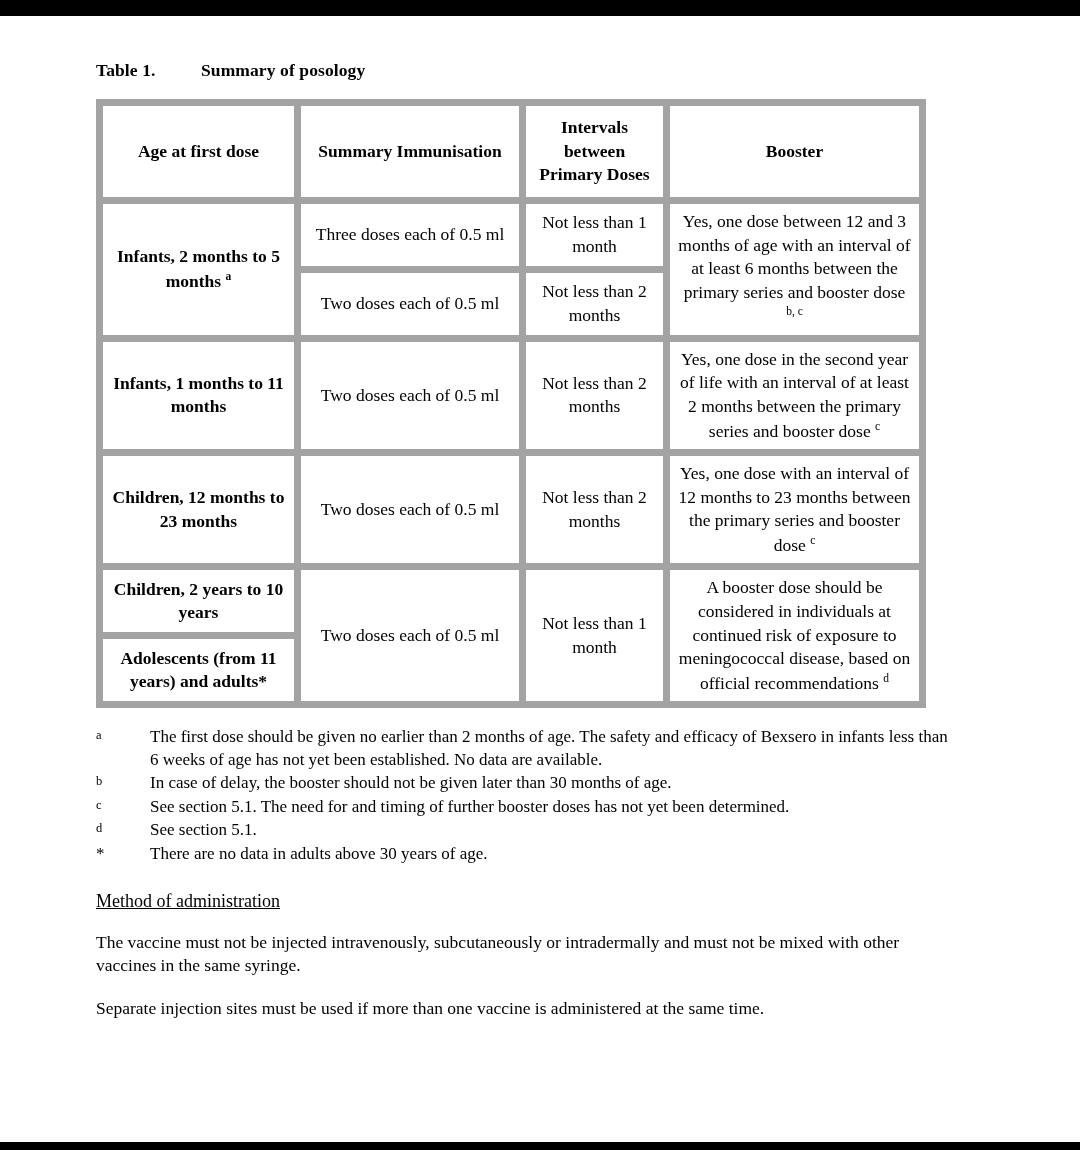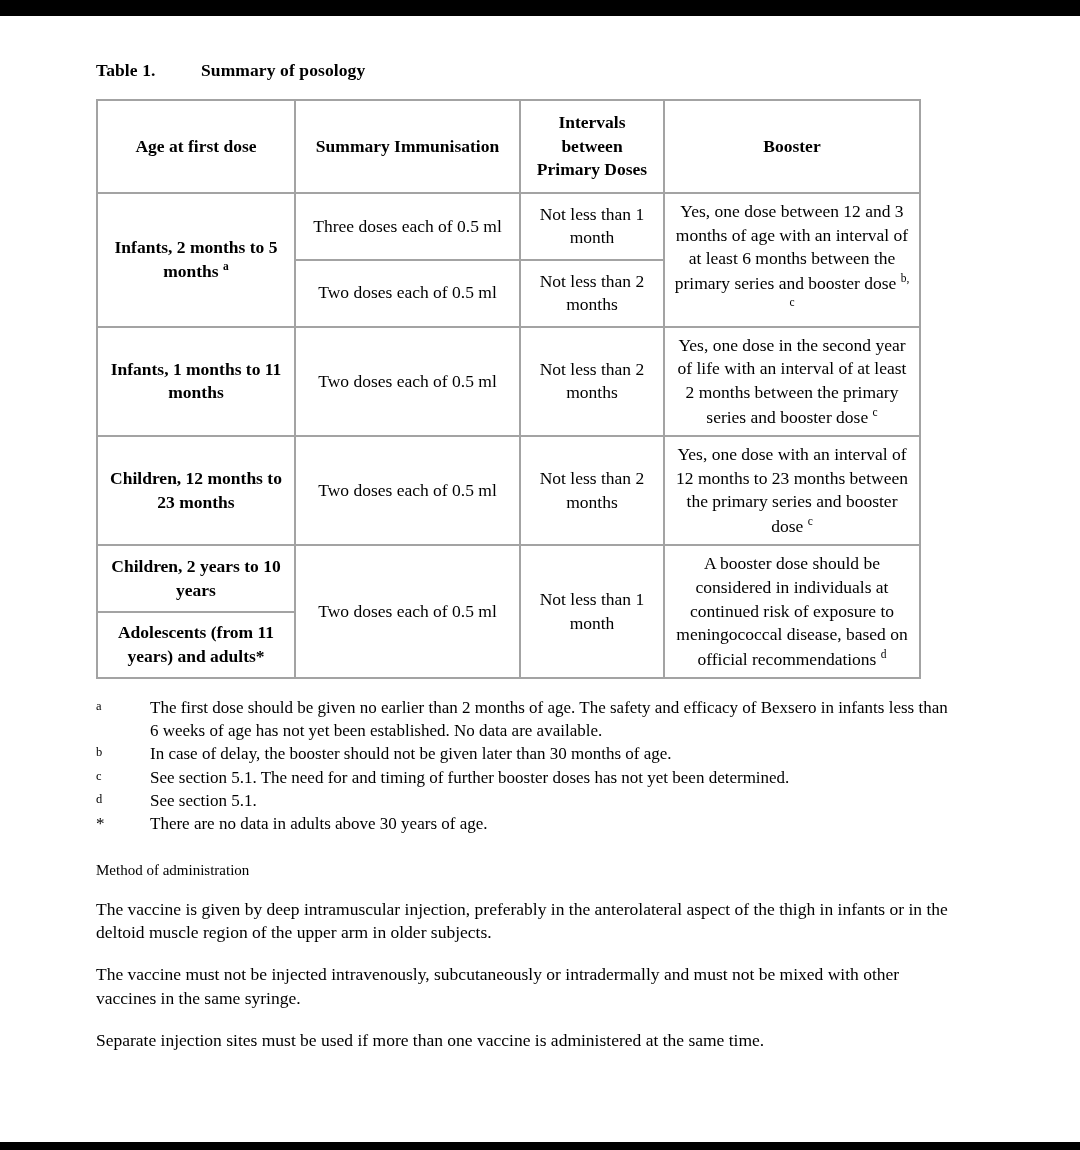--- a/index.html
+++ b/index.html
@@ -41,21 +41,21 @@
   .table-caption .cap-label {
     display: inline-block;
     width: 105px;
   }
   table.posology {
     border-collapse: collapse;
     width: 823px;
     table-layout: fixed;
   }
   table.posology td, table.posology th {
-    border: 2px solid #a3a3a3;
+    border: 7px solid #a3a3a3;
     vertical-align: middle;
     text-align: center;
     font-size: 17.5px;
     line-height: 1.35;
     padding: 6px 8px;
     font-family: Liberation Serif, serif;
   }
   table.posology th {
     font-weight: bold;
     padding: 10px 8px;
@@ -88,21 +88,22 @@
   }
   .fn-mark.star {
     font-size: 17px;
     padding-top: 0;
   }
   .fn-text {
     flex: 1 1 auto;
   }
   .section-head {
     margin-top: 26px;
-    font-size: 15px;
+    font-size: 18px;
+    text-decoration: underline;
   }
   p.body-para {
     font-size: 17.5px;
     line-height: 1.33;
     margin: 19px 0 0 0;
   }
 </style>
 </head>
 <body>
 
@@ -201,19 +202,18 @@
       <div class="fn-text">See section 5.1.</div>
     </div>
     <div class="footnote">
       <div class="fn-mark star">*</div>
       <div class="fn-text">There are no data in adults above 30 years of age.</div>
     </div>
   </div>
 
   <div class="section-head">Method of administration</div>
 
-  <p class="body-para">The vaccine is given by deep intramuscular injection, preferably in the anterolateral aspect of the thigh in infants or in the deltoid muscle region of the upper arm in older subjects.</p>
   <p class="body-para">The vaccine must not be injected intravenously, subcutaneously or intradermally and must not be mixed with other vaccines in the same syringe.</p>
   <p class="body-para">Separate injection sites must be used if more than one vaccine is administered at the same time.</p>
 
 </div>
 
 <div class="bottom-bar"></div>
 
 </body></html>

